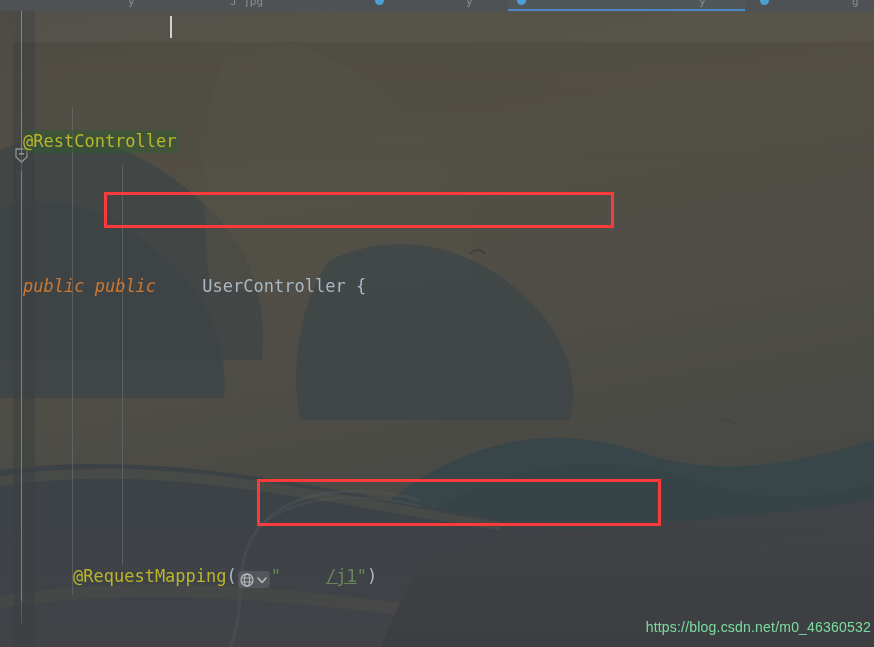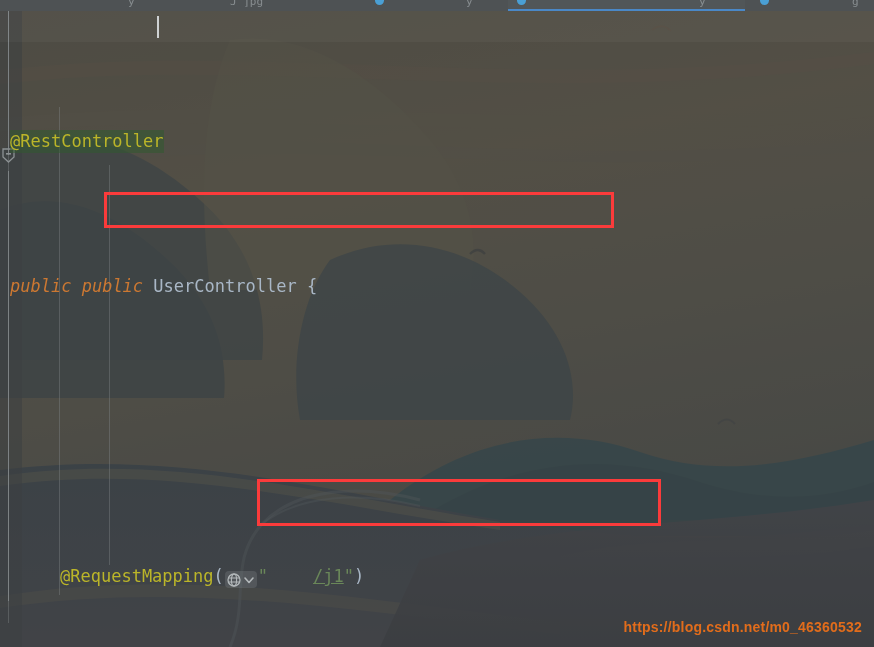--- a/index.html
+++ b/index.html
@@ -68,21 +68,21 @@
     position: absolute;
     top: -4px;
     width: 9px; height: 9px;
     border-radius: 50%;
     background: #4a9fd4;
   }
 
   
   #editor {
     position: absolute;
-    left: 0; top: 11px;
+    left: 13px; top: 11px;
     width: 755px; height: 636px;
     z-index: 4;
     padding-left: 32px;
   }
 
   
   #gutter {
     position: absolute;
     left: 0; top: 0;
     width: 22px; height: 636px;
@@ -130,21 +130,21 @@
   .line {
     height: 29px;
     padding-left: 10px;
     box-sizing: border-box;
     position: relative;
   }
 
   
   .t-ann      { color: #bbb529; }        
   .t-kw       { color: #cc7832; font-style: italic; }        
-  .t-type     { color: #a9b7c6; }        
+  .t-type     { color: #a9b7c6; margin-left: 36px; }        
   .t-str      { color: #6a8759; }        
   .t-punct    { color: #a9b7c6; }
   .t-link     { color: #6a8759; text-decoration: underline; margin-left: 45px; }
 
   
   .ann-hl {
     background: rgba(50,89,48,0.55);
     padding: 1px 0 2px 0;
   }
 
@@ -174,28 +174,27 @@
     border: 3px solid #fb3b3b;
     box-sizing: border-box;
     z-index: 7;
     pointer-events: none;
   }
 
   
   #watermark {
     position: absolute;
     z-index: 8;
-    right: 12px;
+    right: 3px;
     bottom: 12px;
     font-family: "Liberation Sans", sans-serif;
     font-size: 14px;
-    color: #f97316;
+    color: #86efac;
     opacity: .88;
     letter-spacing: .2px;
-    font-weight: bold;
   }
 </style>
 </head>
 <body>
 
 <div id="screen">
 
   <svg id="bg-photo" viewBox="0 0 874 647" preserveAspectRatio="none">
     <defs>
       <linearGradient id="sky" x1="0" y1="0" x2="0.25" y2="1">

